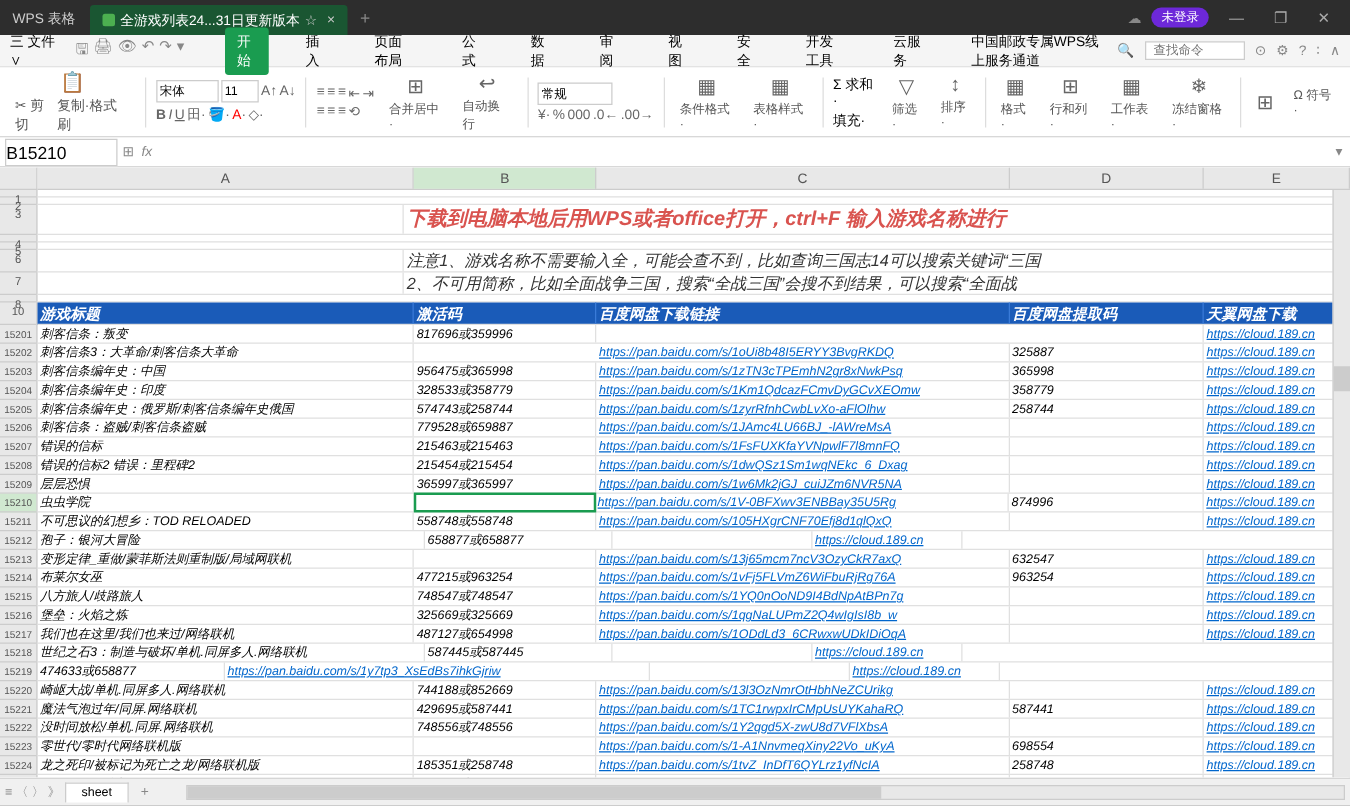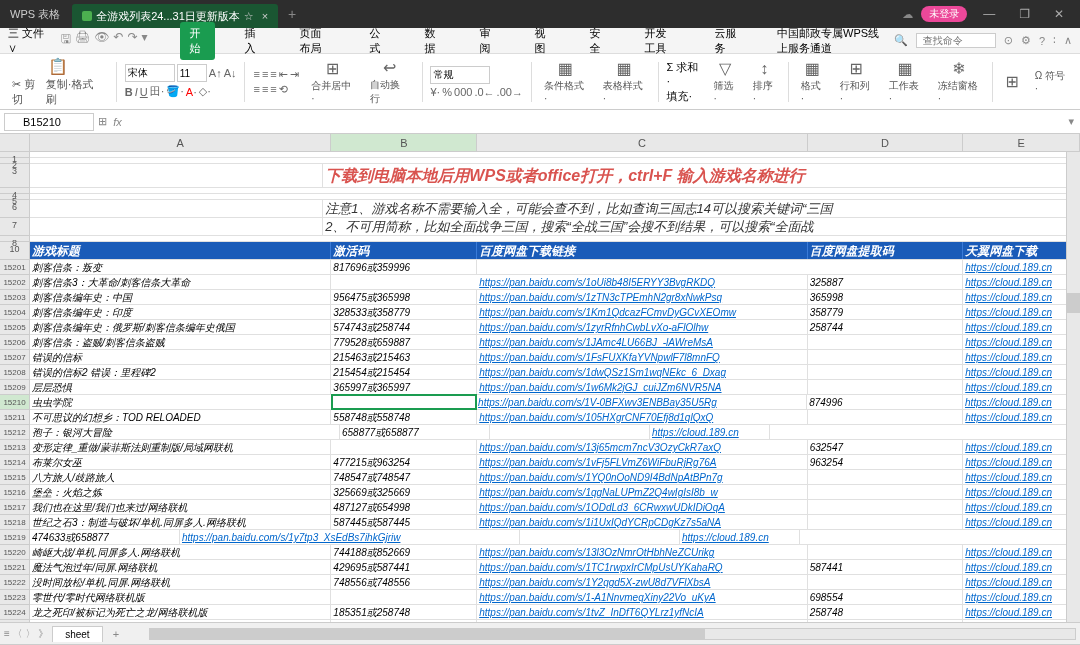--- a/index.html
+++ b/index.html
@@ -5,41 +5,41 @@
 * { margin: 0; padding: 0; box-sizing: border-box; }
 body { font-family: "Microsoft YaHei", Arial, sans-serif; font-size: 11px; background: #fff; overflow: hidden; width: 1080px; height: 645px; }
 .titlebar { background: #2d2d2d; height: 28px; display: flex; align-items: center; color: #ccc; }
 .titlebar .logo { padding: 0 10px; font-size: 11px; }
 .tab { background: #1a5632; color: #fff; padding: 4px 10px; display: flex; align-items: center; gap: 4px; border-radius: 3px 3px 0 0; margin-left: 2px; height: 24px; margin-top: 4px; }
 .tab-icon { width: 10px; height: 10px; background: #4caf50; border-radius: 2px; display: inline-block; }
 .tab-star { color: #ccc; }
 .tab-close { color: #ccc; margin-left: 4px; }
 .tab-add { color: #888; padding: 0 10px; font-size: 14px; }
 .titlebar-right { margin-left: auto; display: flex; align-items: center; gap: 8px; padding-right: 8px; }
-.login-btn { background: #ec4899; color: #fff; padding: 1px 8px; border-radius: 8px; font-size: 10px; }
+.login-btn { background: #6d28d9; color: #fff; padding: 1px 8px; border-radius: 8px; font-size: 10px; }
 .win-btn { color: #aaa; padding: 0 8px; font-size: 12px; }
 .menubar { background: #f5f5f5; height: 26px; display: flex; align-items: center; border-bottom: 1px solid #ddd; }
 .menubar .file-menu { padding: 0 8px; }
 .menubar .qat { display: flex; gap: 4px; padding: 0 4px; }
 .menubar .qat span { color: #888; font-size: 12px; }
 .ribbon-tabs { display: flex; gap: 0; margin-left: 8px; }
 .ribbon-tab { padding: 4px 10px; cursor: pointer; margin-left: 20px; }
 .ribbon-tab.active { background: #1a9c50; color: #fff; border-radius: 3px; }
 .menubar-right { margin-left: auto; display: flex; align-items: center; gap: 8px; padding-right: 8px; color: #888; }
 .search-box { border: 1px solid #ccc; padding: 1px 6px; font-size: 10px; color: #999; width: 80px; }
 .ribbon { background: #fff; height: 56px; border-bottom: 1px solid #ccc; display: flex; align-items: center; padding: 2px 8px; gap: 8px; overflow: hidden; }
 .ribbon-group { display: flex; flex-direction: column; align-items: center; gap: 1px; font-size: 10px; color: #555; padding: 0 4px; }
 .ribbon-group .icon { font-size: 16px; color: #666; }
 .ribbon-sep { width: 1px; height: 40px; background: #ddd; }
 .ribbon-small { display: flex; flex-direction: column; gap: 2px; }
 .ribbon-small-row { display: flex; gap: 2px; align-items: center; }
 .ribbon-small-row span { font-size: 11px; color: #666; }
 .font-select { border: 1px solid #ccc; font-size: 10px; padding: 1px 2px; width: 50px; height: 18px; }
 .cellref-bar { height: 24px; display: flex; align-items: center; border-bottom: 1px solid #ccc; background: #fff; }
-.cellref { border: 1px solid #ccc; width: 90px; padding: 2px 18px; margin: 0 4px; font-size: 11px; }
+.cellref { border: 1px solid #ccc; width: 90px; padding: 2px 0; margin: 0 4px; font-size: 14px; }
 .fx { padding: 0 6px; color: #888; font-style: italic; }
 .formula-input { flex: 1; padding: 2px; }
 .sheet-area { position: relative; height: 488px; overflow: hidden; background: #fff; }
 .corner { position: absolute; left: 0; top: 0; width: 30px; height: 18px; background: #e8e8e8; border-right: 1px solid #ccc; border-bottom: 1px solid #ccc; }
 .col-headers { position: absolute; left: 30px; top: 0; right: 0; height: 18px; display: flex; background: #e8e8e8; border-bottom: 1px solid #ccc; }
 .col-h { border-right: 1px solid #ccc; text-align: center; font-size: 11px; line-height: 18px; color: #555; }
 .col-h.sel { background: #d0e8d0; }
 .row-headers { position: absolute; left: 0; top: 18px; width: 30px; bottom: 0; background: #e8e8e8; border-right: 1px solid #ccc; }
 .row-h { height: 15px; border-bottom: 1px solid #ccc; text-align: center; font-size: 9px; line-height: 15px; color: #555; }
 .row-h.small { font-size: 8px; }
@@ -424,21 +424,20 @@
       <div class="grid-row">
         <div class="cell " style="width: 310px;">我们也在这里/我们也来过/网络联机</div>
         <div class="cell " style="width: 150px;">487127或654998</div>
         <div class="cell " style="width: 340px;"><span class="link">https://pan.baidu.com/s/1ODdLd3_6CRwxwUDkIDiOqA</span></div>
         <div class="cell " style="width: 160px;"></div>
         <div class="cell " style="width: 120px;"><span class="link">https://cloud.189.cn</span></div>
       </div>
       <div class="grid-row">
         <div class="cell " style="width: 310px;">世纪之石3：制造与破坏/单机.同屏多人.网络联机</div>
         <div class="cell " style="width: 150px;">587445或587445</div>
-        <div class="cell " style="width: 340px;"><span class="link">https://pan.baidu.com/s/1i1UxIQdYCRpCDgKz7s5aNA</span></div>
         <div class="cell " style="width: 160px;"></div>
         <div class="cell " style="width: 120px;"><span class="link">https://cloud.189.cn</span></div>
       </div>
       <div class="grid-row">
         <div class="cell " style="width: 150px;">474633或658877</div>
         <div class="cell " style="width: 340px;"><span class="link">https://pan.baidu.com/s/1y7tp3_XsEdBs7ihkGjriw</span></div>
         <div class="cell " style="width: 160px;"></div>
         <div class="cell " style="width: 120px;"><span class="link">https://cloud.189.cn</span></div>
       </div>
       <div class="grid-row">

